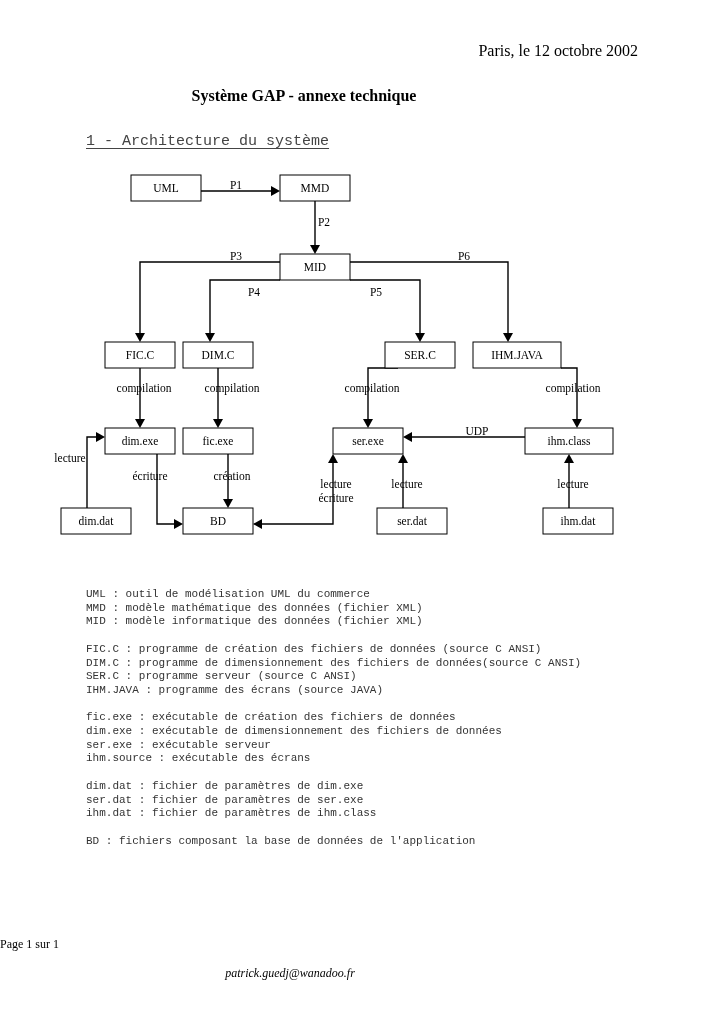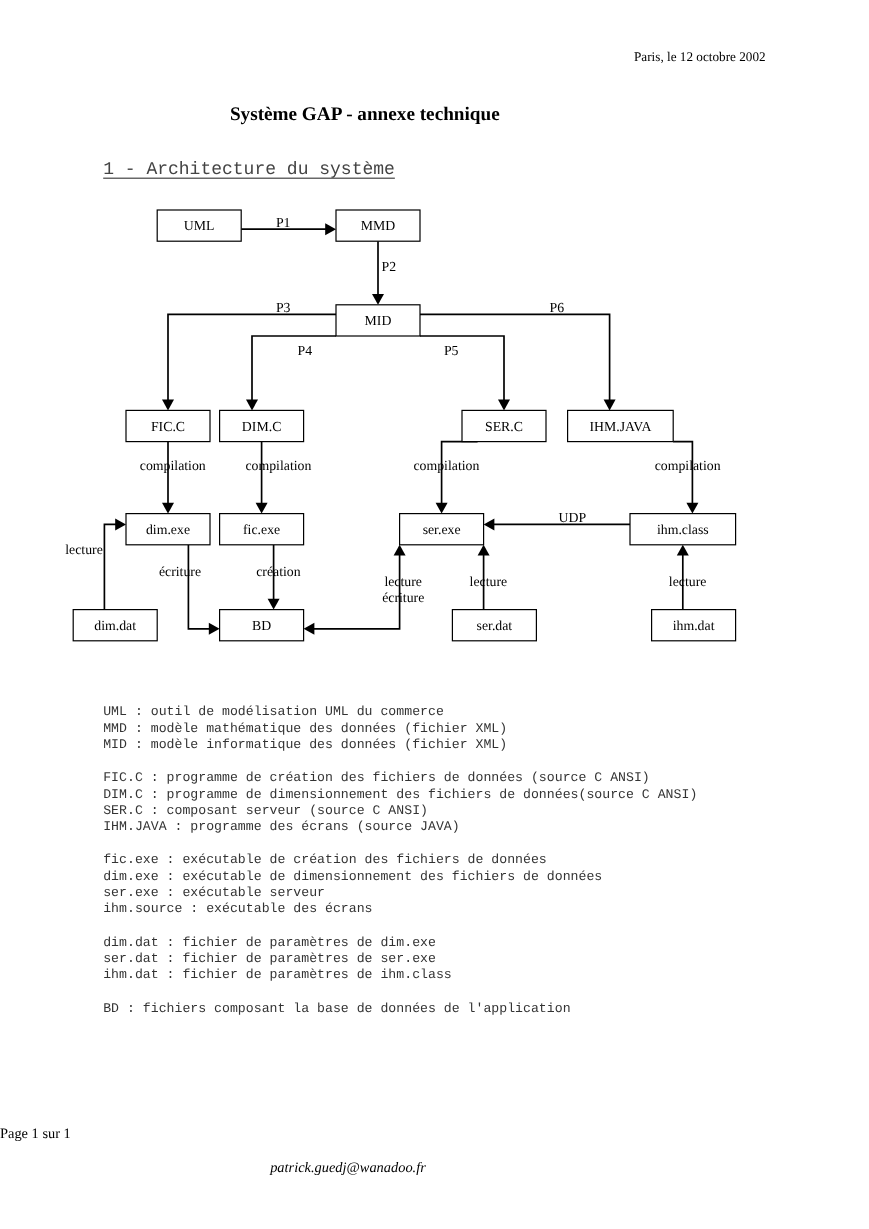--- a/index.html
+++ b/index.html
@@ -1,19 +1,19 @@
 <!DOCTYPE html>
 <html><head>
 <meta charset="utf-8">
 <style>
   html, body { margin: 0; padding: 0; background: #ffffff; }
   body { width: 724px; height: 1024px; position: relative; overflow: hidden; color: #000; }
   .serif { font-family: "Liberation Serif", "DejaVu Serif", serif; }
   .mono { font-family: "Liberation Mono", "DejaVu Sans Mono", monospace; }
-  #date { position: absolute; right: 86px; top: 42px; font-size: 11px; margin-left: 36px; }
+  #date { position: absolute; right: 86px; top: 42px; font-size: 16px; margin-left: 36px; }
   #title { position: absolute; left: 0; width: 608px; text-align: center; top: 87px; font-size: 16px; font-weight: bold; }
   #section { position: absolute; left: 86px; top: 133px; font-size: 15px; color: #444; text-decoration: underline; text-underline-offset: 3px; }
   #diagram { position: absolute; left: 0; top: 0; width: 724px; height: 560px; }
   #diagram text { font-family: "Liberation Serif", "DejaVu Serif", serif; font-size: 11.5px; fill: #000; }
   #diagram .box { fill: #fff; stroke: #000; stroke-width: 1; }
   #diagram .line { fill: none; stroke: #000; stroke-width: 1.4; }
   #diagram .head { fill: #000; stroke: none; }
   #legend { position: absolute; left: 86px; top: 588px; font-size: 11px; line-height: 13.7px; color: #333; }
   #legend .grp { margin: 0 0 13.7px 0; }
   #legend .ln { white-space: pre; }
@@ -171,21 +171,21 @@
 
 <div id="legend" class="mono">
     <div class="grp">
       <div class="ln">UML : outil de modélisation UML du commerce</div>
       <div class="ln">MMD : modèle mathématique des données (fichier XML)</div>
       <div class="ln">MID : modèle informatique des données (fichier XML)</div>
     </div>
     <div class="grp">
       <div class="ln">FIC.C : programme de création des fichiers de données (source C ANSI)</div>
       <div class="ln">DIM.C : programme de dimensionnement des fichiers de données(source C ANSI)</div>
-      <div class="ln">SER.C : composant serveur (source C ANSI)</div>
+      <div class="ln">SER.C : programme serveur (source C ANSI)</div>
       <div class="ln">IHM.JAVA : programme des écrans (source JAVA)</div>
     </div>
     <div class="grp">
       <div class="ln">fic.exe : exécutable de création des fichiers de données</div>
       <div class="ln">dim.exe : exécutable de dimensionnement des fichiers de données</div>
       <div class="ln">ser.exe : exécutable serveur</div>
       <div class="ln">ihm.source : exécutable des écrans</div>
     </div>
     <div class="grp">
       <div class="ln">dim.dat : fichier de paramètres de dim.exe</div>

